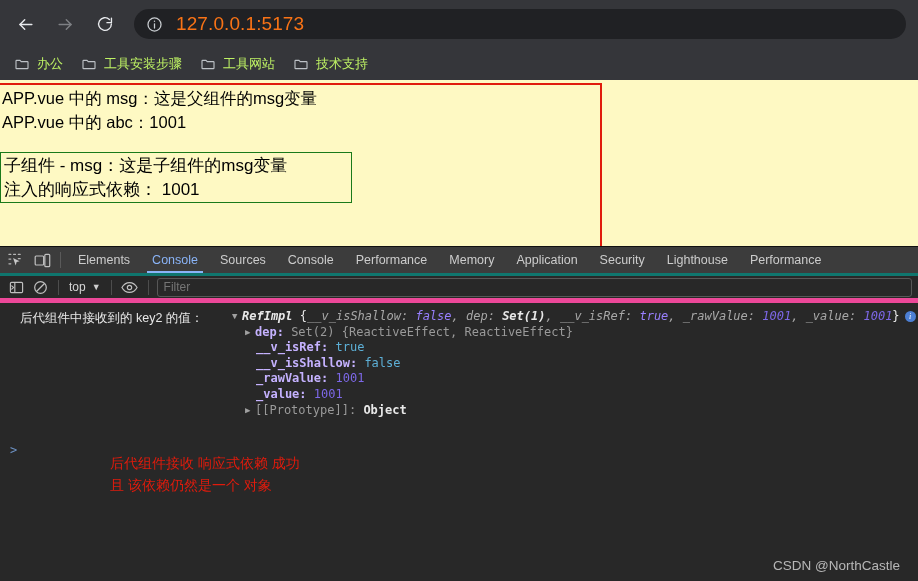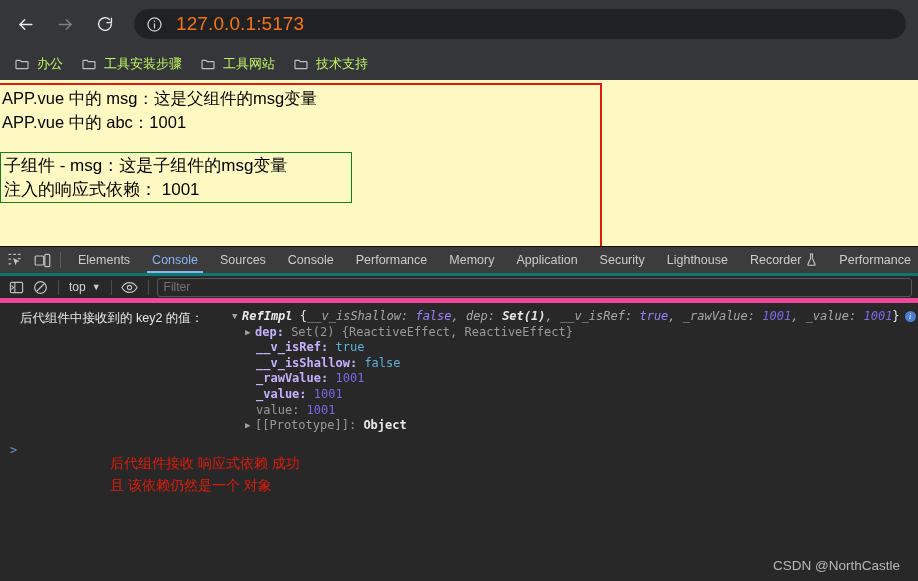--- a/index.html
+++ b/index.html
@@ -453,23 +453,20 @@
 
       <span class="dt-tab">Elements</span>
       <span class="dt-tab active">Console</span>
       <span class="dt-tab">Sources</span>
       <span class="dt-tab">Console</span>
       <span class="dt-tab">Performance</span>
       <span class="dt-tab">Memory</span>
       <span class="dt-tab">Application</span>
       <span class="dt-tab">Security</span>
       <span class="dt-tab">Lighthouse</span>
-      <span class="dt-tab"><span>Recorder</span><span class="flask"><svg width="11" height="13" viewBox="0 0 12 14" fill="none" stroke="#ccc" stroke-width="1.1" stroke-linejoin="round">
-              <path d="M4.2 1h3.6M5 1v4.6L2 12.4a.7.7 0 0 0 .6 1h6.8a.7.7 0 0 0 .6-1L7 5.6V1"></path>
-            </svg></span></span>
       <span class="dt-tab">Performance</span>
     </div>
 
     <div class="dt-filterbar">
       <span class="fb-icon">
         <svg width="15" height="15" viewBox="0 0 16 16" fill="none" stroke="#c0c0c0" stroke-width="1.25">
           <rect x="1.5" y="2.5" width="13" height="11" rx="1.2"></rect>
           <line x1="6.2" y1="2.5" x2="6.2" y2="13.5"></line>
           <path d="M2.9 6.3 L4.7 8 L2.9 9.7" stroke-linecap="round" stroke-linejoin="round"></path>
         </svg>
@@ -526,23 +523,20 @@
           </div>
 
           <div class="sub-line">
             <span class="prop-strong">_rawValue</span><span class="prop-strong">: </span><span class="val-num-up">1001</span>
           </div>
 
           <div class="sub-line">
             <span class="prop-strong">_value</span><span class="prop-strong">: </span><span class="val-num-up">1001</span>
           </div>
 
-          <div class="sub-line">
-            <span class="prop-gray">value</span><span class="prop-gray">: </span><span class="val-num-up">1001</span>
-          </div>
 
           <div class="sub-line with-tri">
             <span class="tri">▶</span><span class="proto">[[Prototype]]</span><span class="proto">: </span><span class="proto-val">Object</span>
           </div>
         </div>
       </div>
 
       <span class="console-prompt">&gt;</span>
 
     </div>

